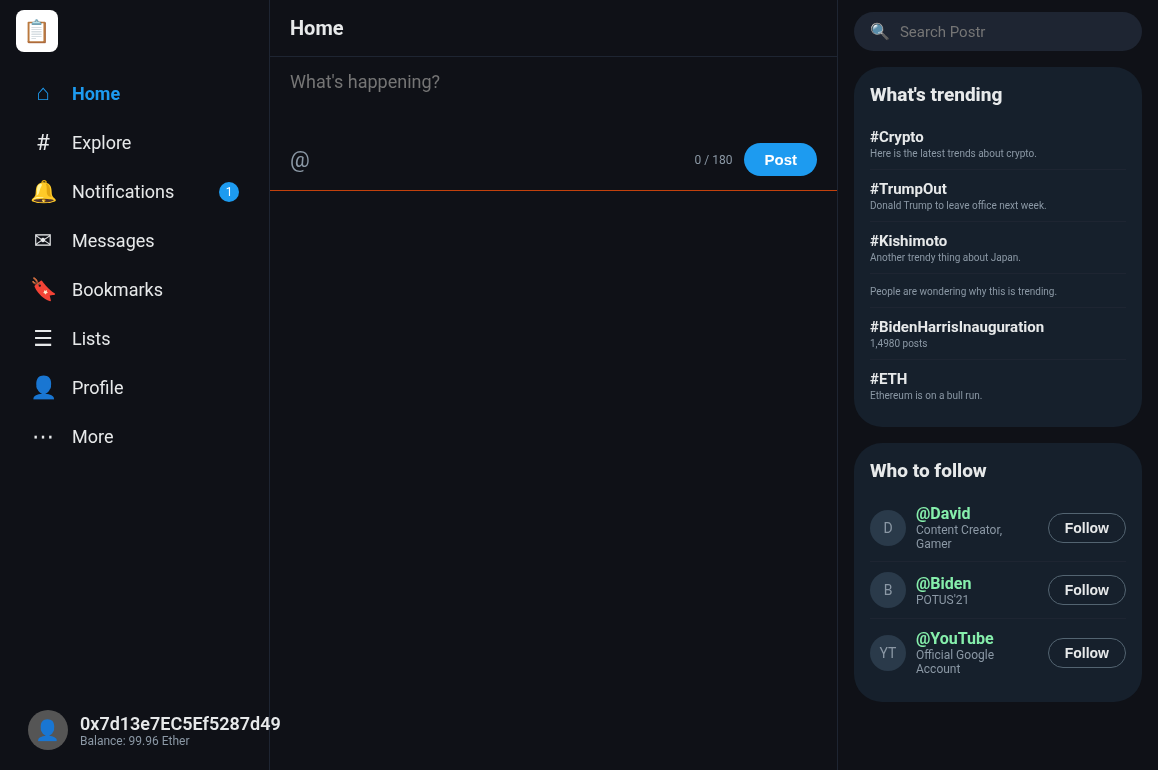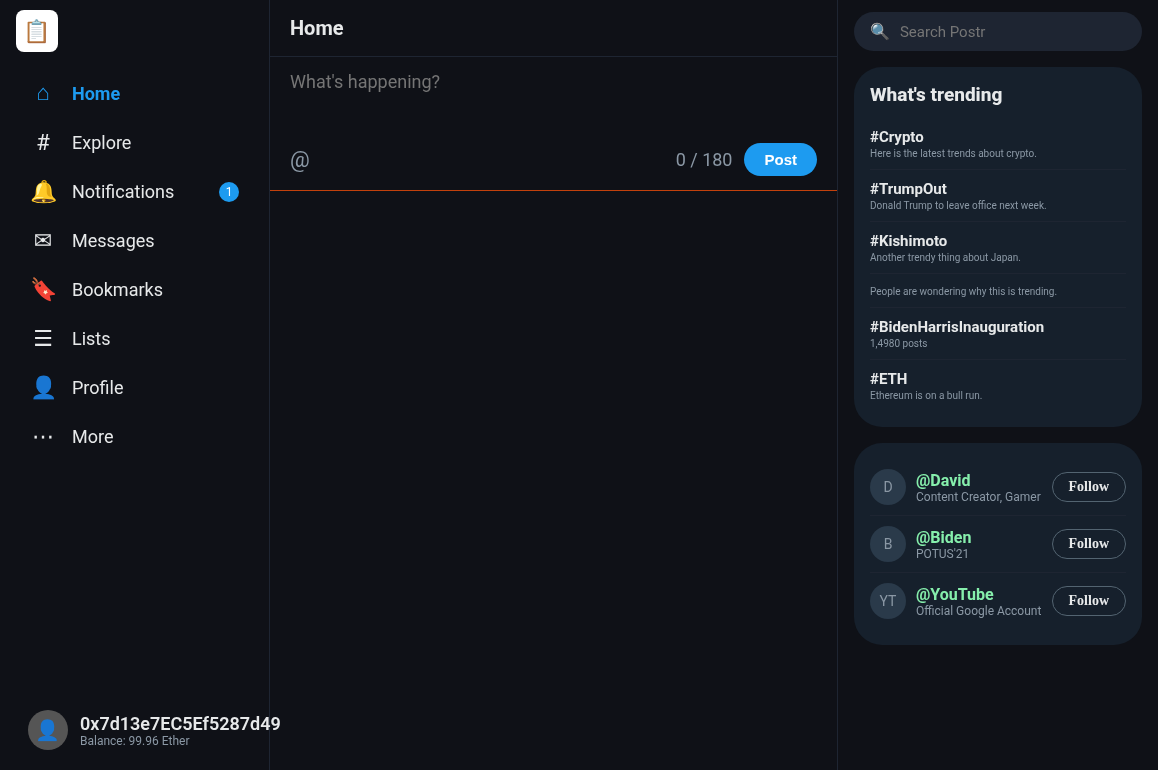--- a/index.html
+++ b/index.html
@@ -127,21 +127,21 @@
     .compose-at {
       font-size: 22px;
       color: #8b98a5;
       cursor: pointer;
     }
     .compose-right {
       display: flex;
       align-items: center;
       gap: 12px;
     }
-    .char-count { color: #8b98a5; font-size: 18px; }
+    .char-count { color: #8b98a5; font-size: 12px; }
     .post-btn {
       background: #1d9bf0;
       color: #fff;
       border: none;
       border-radius: 20px;
       padding: 8px 20px;
       font-size: 15px;
       font-weight: 700;
       cursor: pointer;
     }
@@ -233,21 +233,20 @@
     .follow-btn {
       background: transparent;
       color: #e7e9ea;
       border: 1px solid #536471;
       border-radius: 20px;
       padding: 6px 16px;
       font-size: 14px;
       font-weight: 700;
       cursor: pointer;
       white-space: nowrap;
-      font-family: Liberation Serif, serif;
     }
   </style>
 </head>
 <body>
 
 <nav class="sidebar">
   <div class="logo">
     <span>📋</span>
   </div>
 
@@ -336,20 +335,21 @@
       <div class="trend-tag">#BidenHarrisInauguration</div>
       <div class="trend-desc">1,4980 posts</div>
     </div>
     <div class="trend-item">
       <div class="trend-tag">#ETH</div>
       <div class="trend-desc">Ethereum is on a bull run.</div>
     </div>
   </div>
 
   <div class="panel-box">
+    <div class="panel-title">Who to follow</div>
 
     <div class="follow-item">
       <div class="follow-avatar">D</div>
       <div class="follow-info">
         <div class="follow-handle">@David</div>
         <div class="follow-desc">Content Creator, Gamer</div>
       </div>
       <button class="follow-btn">Follow</button>
     </div>
 

